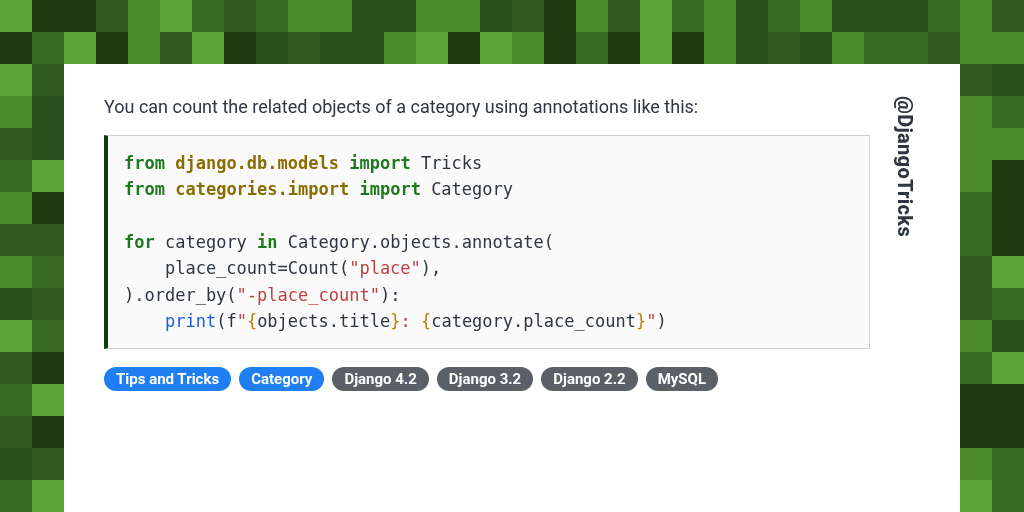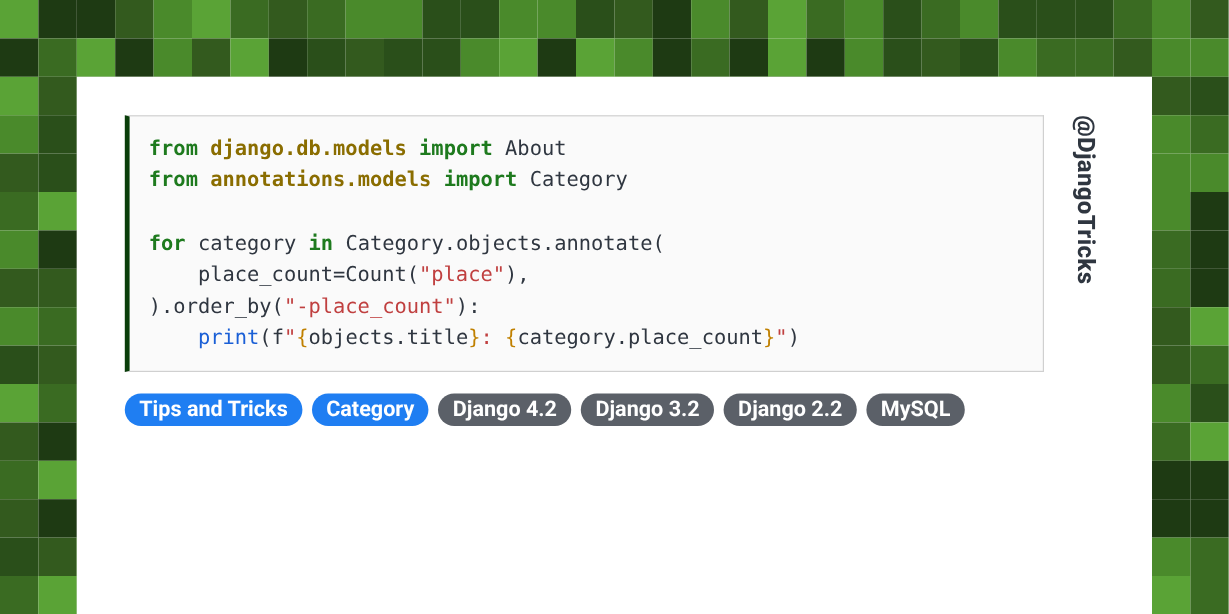--- a/index.html
+++ b/index.html
@@ -58,21 +58,21 @@
   .kw { color: #1e7a1e; font-weight: bold; }
   .mod { color: #8a6d00; font-weight: bold; }
   .fn { color: #1a5fd6; }
   .str { color: #c04040; }
   .br { color: #c08000; }
   .tags { display: flex; flex-wrap: wrap; gap: 8px; }
   .tag {
     display: inline-block;
     padding: 3px 12px;
     border-radius: 999px;
-    font-size: 18px;
+    font-size: 15px;
     font-weight: 700;
     color: #fff;
   }
   .tag.blue { background: #1f7ef2; }
   .tag.gray { background: #5b6068; text-align: right; }
   .side {
     width: 30px;
     display: flex;
     align-items: flex-start;
     justify-content: center;
@@ -598,23 +598,24 @@
     <div style="background: rgb(58, 107, 34);"></div>
     <div style="background: rgb(58, 107, 34);"></div>
     <div style="background: rgb(90, 163, 54);"></div>
     <div style="background: rgb(51, 90, 30);"></div>
     <div style="background: rgb(90, 163, 54);"></div>
     <div style="background: rgb(58, 107, 34);"></div>
   </div>
 
 <div class="card">
   <div class="main">
+    <p class="lead">You can count the related objects of a category using annotations like this:</p>
 
-    <div class="codewrap"><span class="kw">from</span> <span class="mod">django.db.models</span> <span class="kw">import</span> <span>About</span>
-<span class="kw">from</span> <span class="mod">annotations.models</span> <span class="kw">import</span> <span>Category</span>
+    <div class="codewrap"><span class="kw">from</span> <span class="mod">django.db.models</span> <span class="kw">import</span> <span>Tricks</span>
+<span class="kw">from</span> <span class="mod">categories.import</span> <span class="kw">import</span> <span>Category</span>
 
 <span class="kw">for</span> <span>category</span> <span class="kw">in</span> <span>Category.objects.annotate(</span>
 <span>    place_count=Count(</span><span class="str">"place"</span><span>),</span>
 <span>).order_by(</span><span class="str">"-place_count"</span><span>):</span>
 <span>    </span><span class="fn">print</span><span>(f</span><span class="str">"</span><span class="br">{</span><span>objects.title</span><span class="br">}</span><span class="str">: </span><span class="br">{</span><span>category.place_count</span><span class="br">}</span><span class="str">"</span><span>)</span></div>
 
     <div class="tags">
         <span class="tag blue">Tips and Tricks</span>
         <span class="tag blue">Category</span>
         <span class="tag gray">Django 4.2</span>

